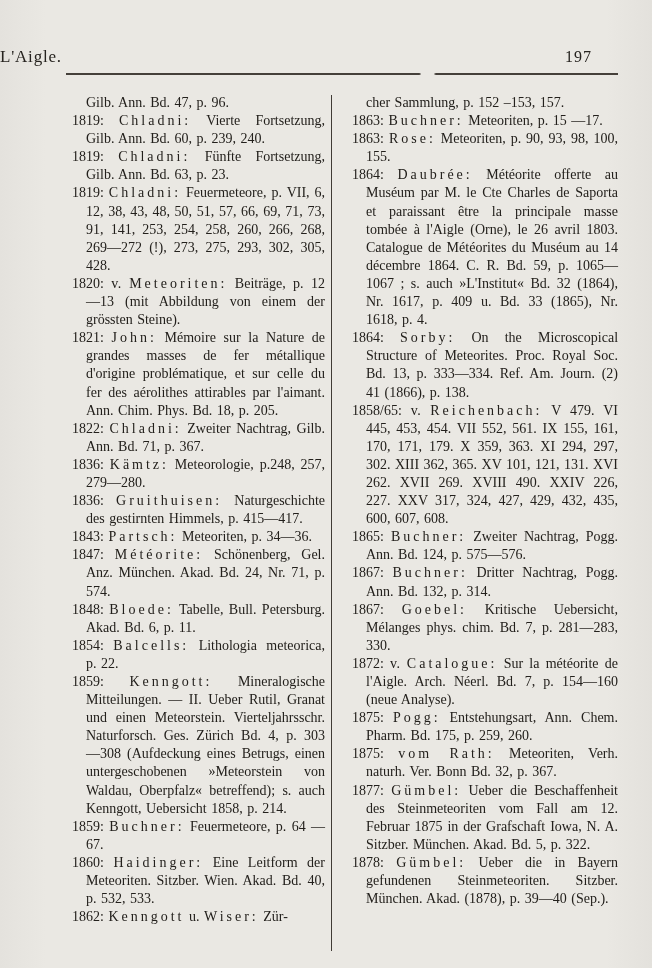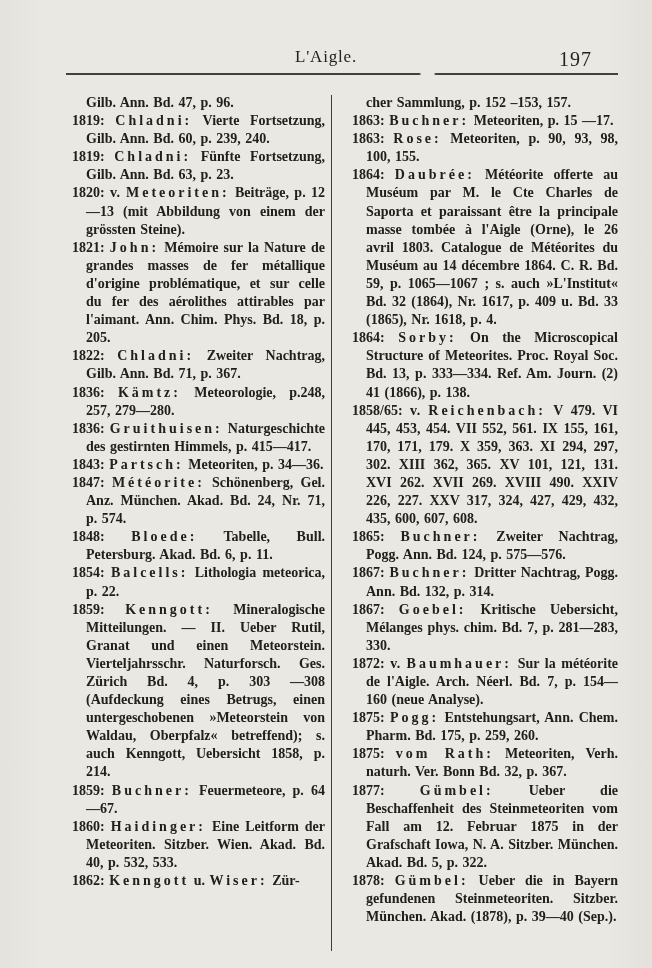--- a/index.html
+++ b/index.html
@@ -10,42 +10,41 @@
   }
   .page {
     position: relative;
     width: 652px; height: 968px;
     overflow: hidden;
     background: linear-gradient(90deg, #e4e2dd 0%, #eae8e3 7%, #eae8e3 93%, #e3e1dc 100%);
     color: #23201c;
   }
   .running-title {
     position: absolute; top: 47px; left: 0; right: 0;
-    text-align: center;
+    text-align: left;
     font-size: 17px; letter-spacing: 0.8px;
     color: #26231f;
   }
   .page-number {
     position: absolute; top: 48px; right: 60px;
-    font-size: 20px; letter-spacing: 1px;
+    font-size: 16px; letter-spacing: 1px;
     color: #26231f;
   }
   .head-rule {
     position: absolute; top: 73px; left: 66px;
     width: 552px; height: 2px;
     background: linear-gradient(90deg,
       #45403a 0%, #45403a 64%,
       rgba(0,0,0,0) 64.4%, rgba(0,0,0,0) 66.6%,
       #45403a 67%, #45403a 100%);
   }
   .columns {
     position: absolute; top: 94px; left: 72px;
     width: 546px; height: 862px;
     display: flex;
-    font-weight: bold;
   }
   .col { font-size: 14px; line-height: 18.1px; word-spacing: 1px; }
   .col-left  { width: 253px; margin-right: 6px; }
   .col-right { width: 266px; margin-left: 20px; }
   .col-divider {
     width: 1px; height: 856px; margin-top: 1px;
     background: #403b35;
   }
   .entry, .carryover {
     margin: 0;
@@ -66,20 +65,21 @@
   <div class="head-rule"></div>
 
   <div class="columns">
     <div class="col col-left">
       <p class="carryover">Gilb. Ann. Bd. 47, p. 96.</p>
 
   <p class="entry"><span class="entry-year">1819:</span> <span class="sperr">Chladni:</span> <span class="entry-text">Vierte Fortsetzung, Gilb. Ann. Bd. 60, p. 239, 240.</span></p>
 
   <p class="entry"><span class="entry-year">1819:</span> <span class="sperr">Chladni:</span> <span class="entry-text">Fünfte Fortsetzung, Gilb. Ann. Bd. 63, p. 23.</span></p>
 
+  <p class="entry"><span class="entry-year">1819:</span> <span class="sperr">Chladni:</span> <span class="entry-text">Feuermeteore, p. VII, 6, 12, 38, 43, 48, 50, 51, 57, 66, 69, 71, 73, 91, 141, 253, 254, 258, 260, 266, 268, 269—272 (!), 273, 275, 293, 302, 305, 428.</span></p>
 
   <p class="entry"><span class="entry-year">1820:</span> <span class="entry-prefix">v. </span><span class="sperr">Meteoriten:</span> <span class="entry-text">Beiträge, p. 12 —13 (mit Abbildung von einem der grössten Steine).</span></p>
 
   <p class="entry"><span class="entry-year">1821:</span> <span class="sperr">John:</span> <span class="entry-text">Mémoire sur la Nature de grandes masses de fer métallique d'origine problématique, et sur celle du fer des aérolithes attirables par l'aimant. Ann. Chim. Phys. Bd. 18, p. 205.</span></p>
 
   <p class="entry"><span class="entry-year">1822:</span> <span class="sperr">Chladni:</span> <span class="entry-text">Zweiter Nachtrag, Gilb. Ann. Bd. 71, p. 367.</span></p>
 
   <p class="entry"><span class="entry-year">1836:</span> <span class="sperr">Kämtz:</span> <span class="entry-text">Meteorologie, p.248, 257, 279—280.</span></p>
 
   <p class="entry"><span class="entry-year">1836:</span> <span class="sperr">Gruithuisen:</span> <span class="entry-text">Naturgeschichte des gestirnten Himmels, p. 415—417.</span></p>
@@ -114,21 +114,21 @@
   <p class="entry"><span class="entry-year">1864:</span> <span class="sperr">Sorby:</span> <span class="entry-text">On the Microscopical Structure of Meteorites. Proc. Royal Soc. Bd. 13, p. 333—334. Ref. Am. Journ. (2) 41 (1866), p. 138.</span></p>
 
   <p class="entry"><span class="entry-year">1858/65:</span> <span class="entry-prefix">v. </span><span class="sperr">Reichenbach:</span> <span class="entry-text">V 479. VI 445, 453, 454. VII 552, 561. IX 155, 161, 170, 171, 179. X 359, 363. XI 294, 297, 302. XIII 362, 365. XV 101, 121, 131. XVI 262. XVII 269. XVIII 490. XXIV 226, 227. XXV 317, 324, 427, 429, 432, 435, 600, 607, 608.</span></p>
 
   <p class="entry"><span class="entry-year">1865:</span> <span class="sperr">Buchner:</span> <span class="entry-text">Zweiter Nachtrag, Pogg. Ann. Bd. 124, p. 575—576.</span></p>
 
   <p class="entry"><span class="entry-year">1867:</span> <span class="sperr">Buchner:</span> <span class="entry-text">Dritter Nachtrag, Pogg. Ann. Bd. 132, p. 314.</span></p>
 
   <p class="entry"><span class="entry-year">1867:</span> <span class="sperr">Goebel:</span> <span class="entry-text">Kritische Uebersicht, Mélanges phys. chim. Bd. 7, p. 281—283, 330.</span></p>
 
-  <p class="entry"><span class="entry-year">1872:</span> <span class="entry-prefix">v. </span><span class="sperr">Baumhauer:</span> <span class="entry-text">Sur la météorite de l'Aigle. Arch. Néerl. Bd. 7, p. 154—160 (neue Analyse).</span></p>
+  <p class="entry"><span class="entry-year">1872:</span> <span class="entry-prefix">v. </span><span class="sperr">Catalogue:</span> <span class="entry-text">Sur la météorite de l'Aigle. Arch. Néerl. Bd. 7, p. 154—160 (neue Analyse).</span></p>
 
   <p class="entry"><span class="entry-year">1875:</span> <span class="sperr">Pogg:</span> <span class="entry-text">Entstehungsart, Ann. Chem. Pharm. Bd. 175, p. 259, 260.</span></p>
 
   <p class="entry"><span class="entry-year">1875:</span> <span class="sperr">vom Rath:</span> <span class="entry-text">Meteoriten, Verh. naturh. Ver. Bonn Bd. 32, p. 367.</span></p>
 
   <p class="entry"><span class="entry-year">1877:</span> <span class="sperr">Gümbel:</span> <span class="entry-text">Ueber die Beschaffenheit des Steinmeteoriten vom Fall am 12. Februar 1875 in der Grafschaft Iowa, N. A. Sitzber. München. Akad. Bd. 5, p. 322.</span></p>
 
   <p class="entry"><span class="entry-year">1878:</span> <span class="sperr">Gümbel:</span> <span class="entry-text">Ueber die in Bayern gefundenen Steinmeteoriten. Sitzber. München. Akad. (1878), p. 39—40 (Sep.).</span></p>
 
 </div>

